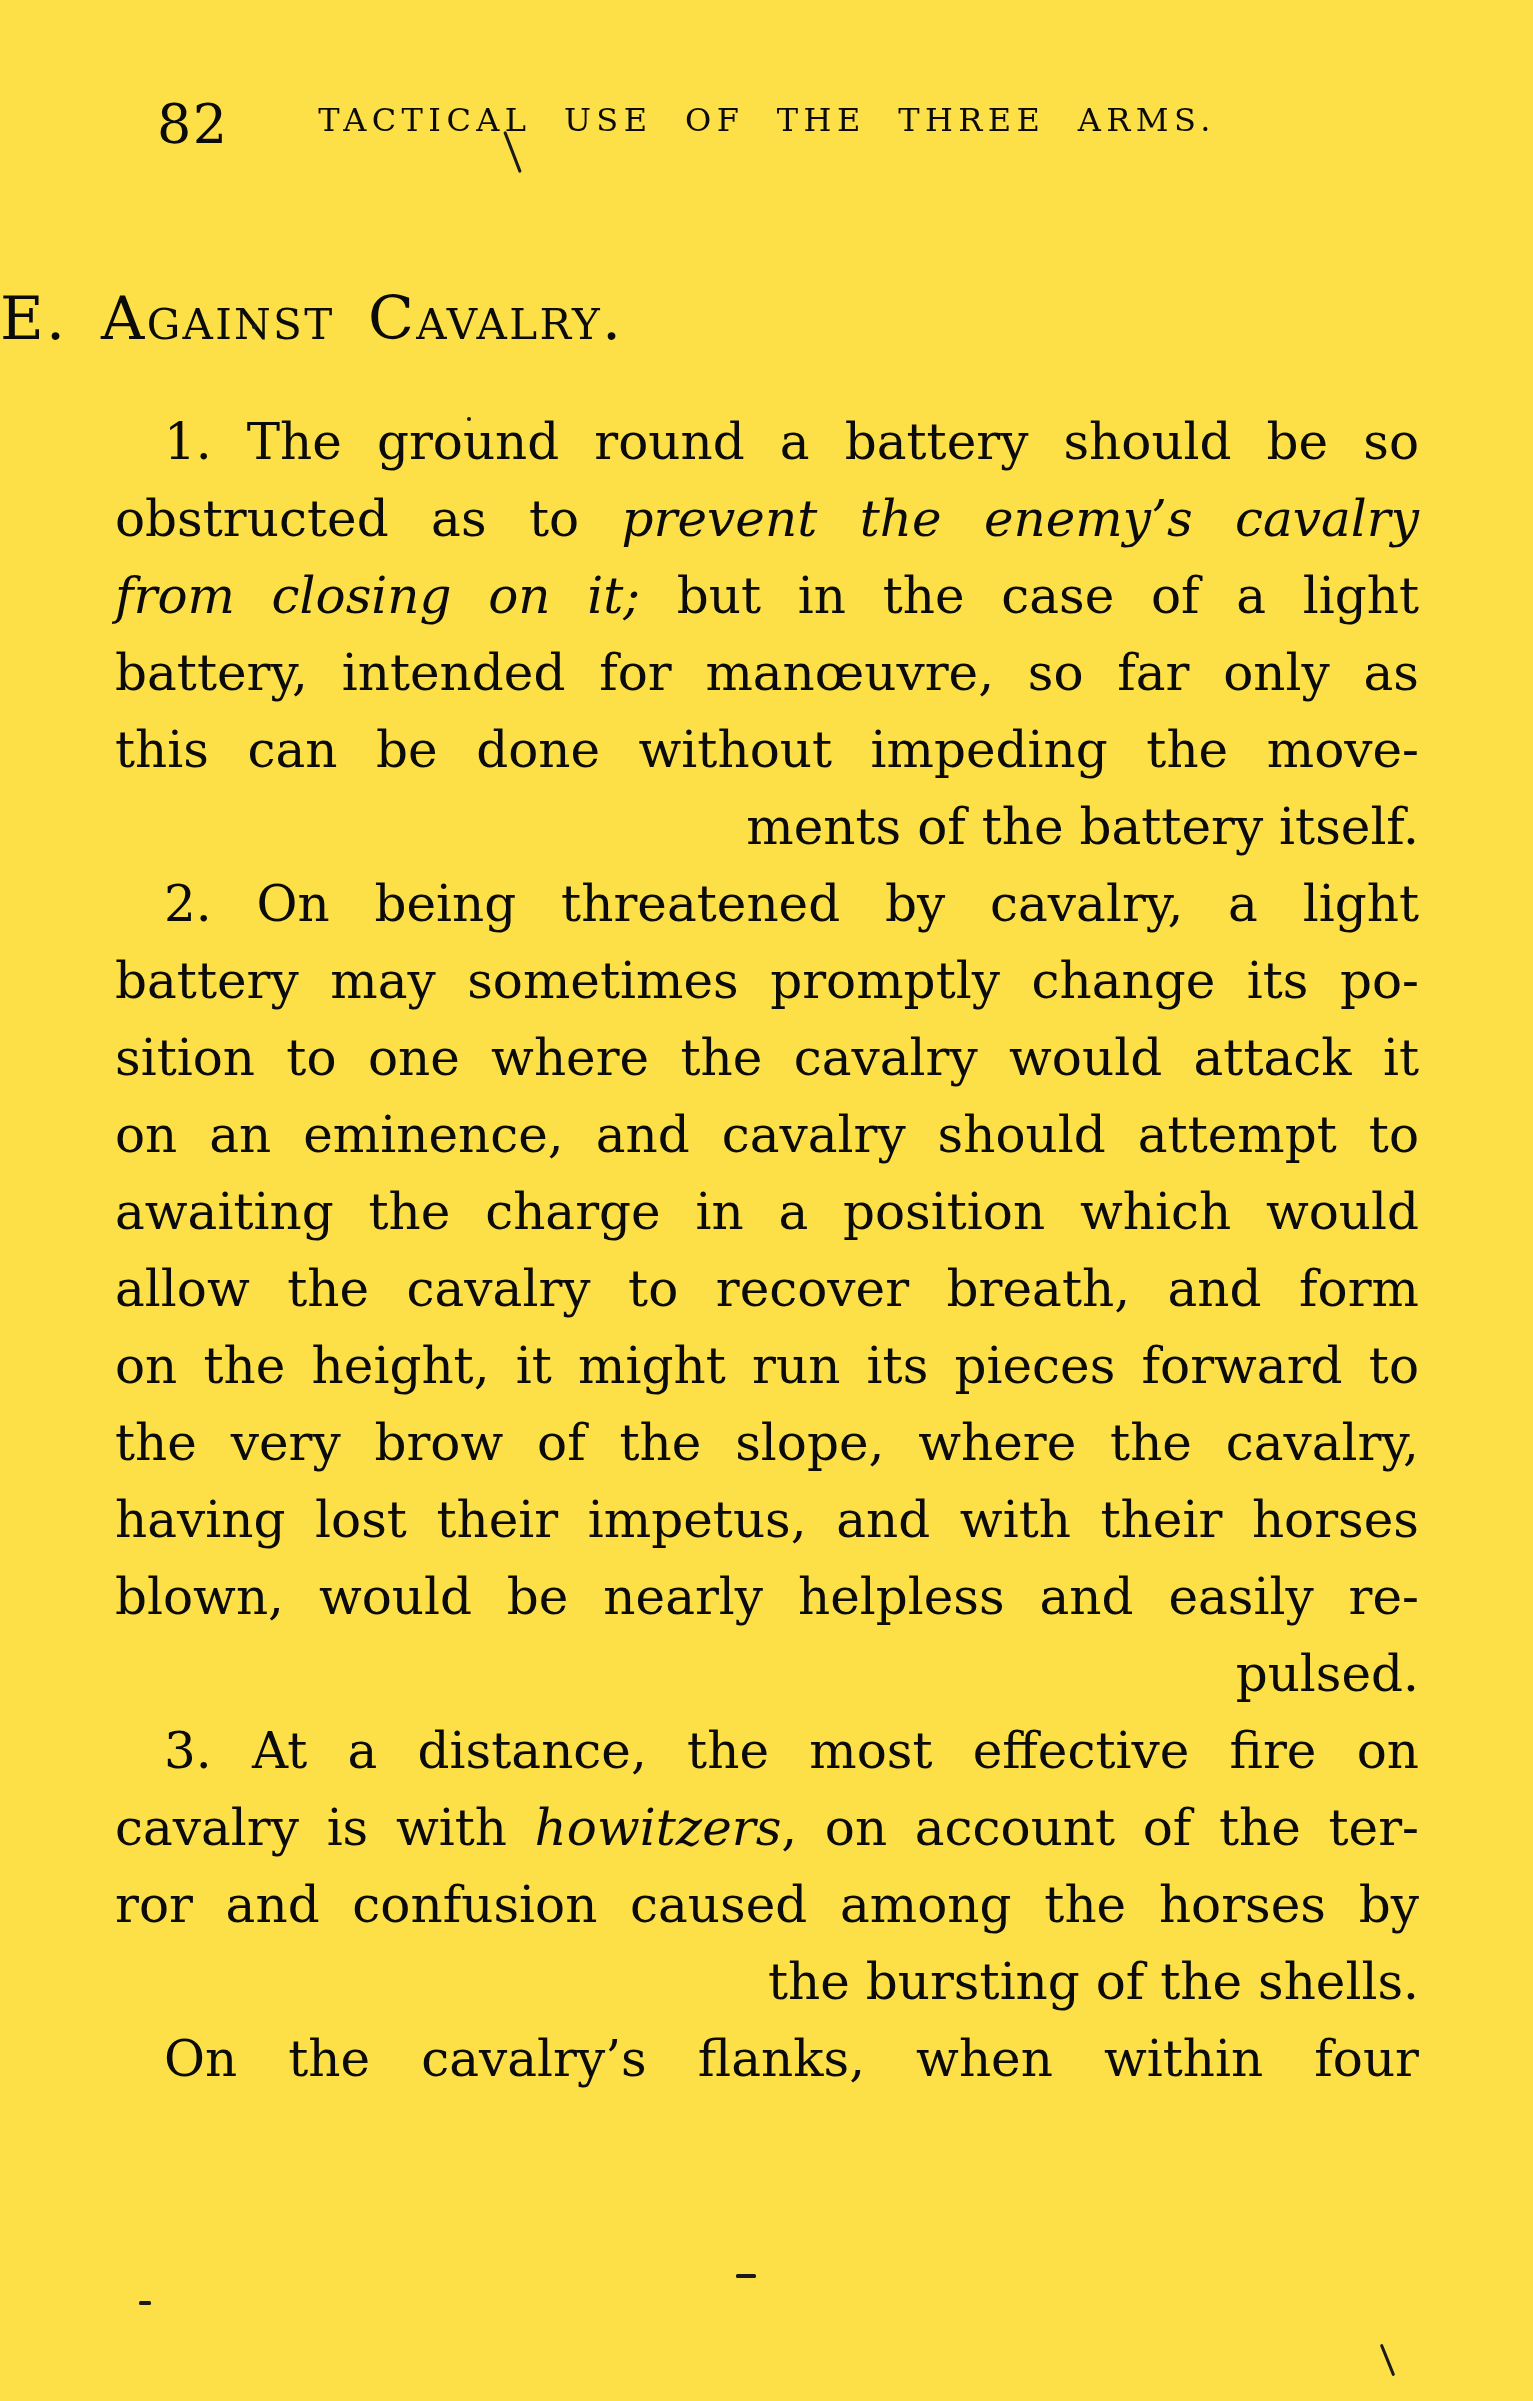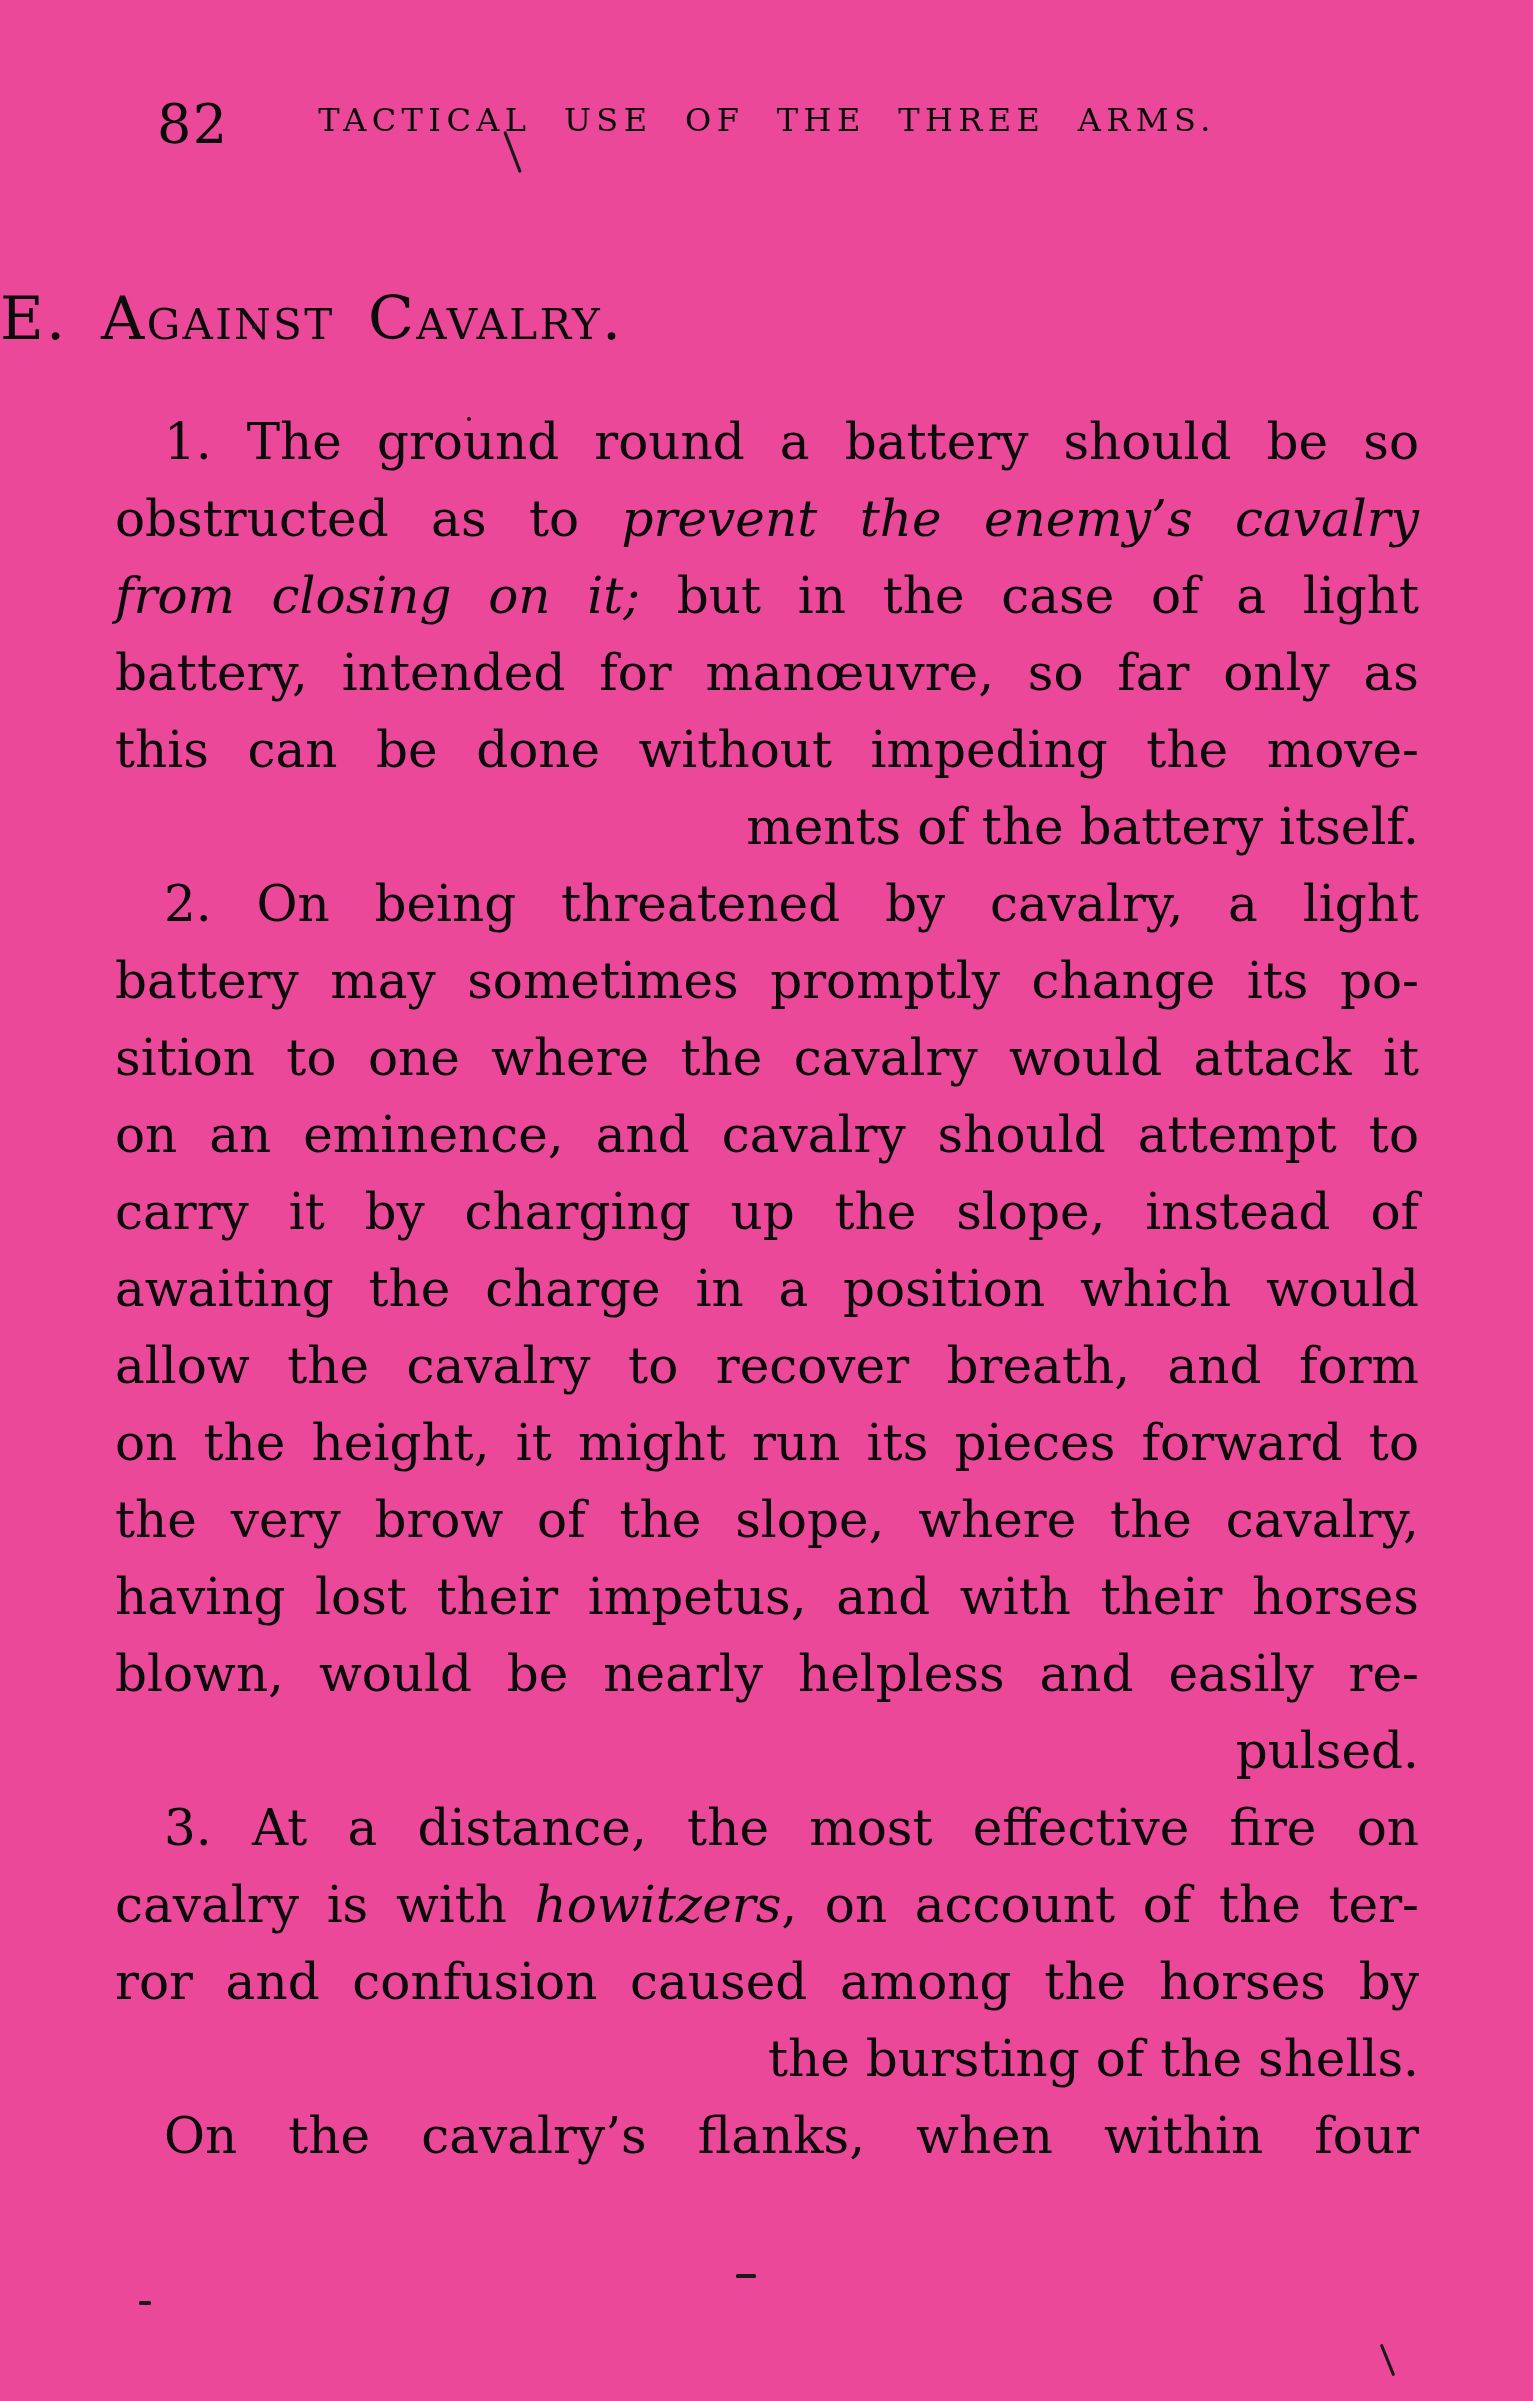--- a/index.html
+++ b/index.html
@@ -5,21 +5,21 @@
   html, body {
     margin: 0;
     padding: 0;
     background: #e8e8e8;
   }
   .page {
     position: relative;
     width: 1534px;
     height: 2401px;
     margin: 0 auto;
-    background: #ec4899;
+    background: #fde047;
     color: #0b0b0b;
     font-family: "DejaVu Serif", "Liberation Serif", serif;
     overflow: hidden;
   }
   
   .running-header {
     position: absolute;
     top: 98px;
     left: 0;
     width: 100%;
@@ -113,21 +113,20 @@
         <div class="line just"><em>from closing on it;</em><span> but in the case of a light</span></div>
         <div class="line just"><span>battery, intended for manœuvre, so far only as</span></div>
         <div class="line just"><span>this can be done without impeding the move-</span></div>
         <div class="line"><span>ments of the battery itself.</span></div>
       </div>
       <div class="paragraph">
         <div class="line just indent"><span>2. On being threatened by cavalry, a light</span></div>
         <div class="line just"><span>battery may sometimes promptly change its po-</span></div>
         <div class="line just"><span>sition to one where the cavalry would attack it</span></div>
         <div class="line just"><span>on an eminence, and cavalry should attempt to</span></div>
-        <div class="line just"><span>carry it by charging up the slope, instead of</span></div>
         <div class="line just"><span>awaiting the charge in a position which would</span></div>
         <div class="line just"><span>allow the cavalry to recover breath, and form</span></div>
         <div class="line just"><span>on the height, it might run its pieces forward to</span></div>
         <div class="line just"><span>the very brow of the slope, where the cavalry,</span></div>
         <div class="line just"><span>having lost their impetus, and with their horses</span></div>
         <div class="line just"><span>blown, would be nearly helpless and easily re-</span></div>
         <div class="line"><span>pulsed.</span></div>
       </div>
       <div class="paragraph">
         <div class="line just indent"><span>3. At a distance, the most effective fire on</span></div>

